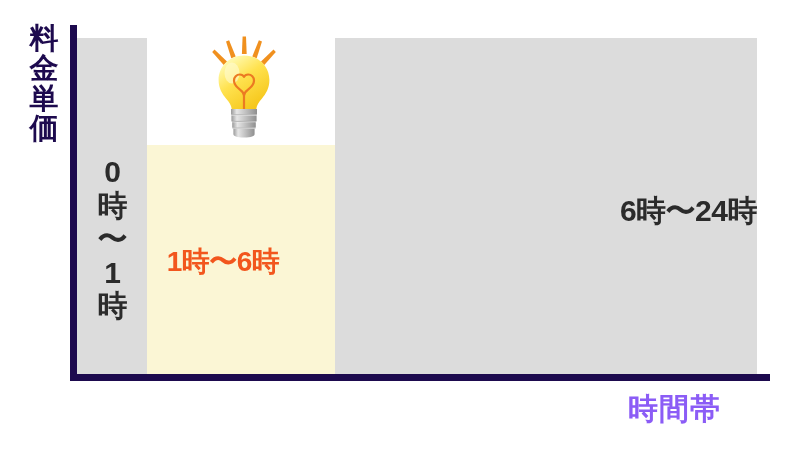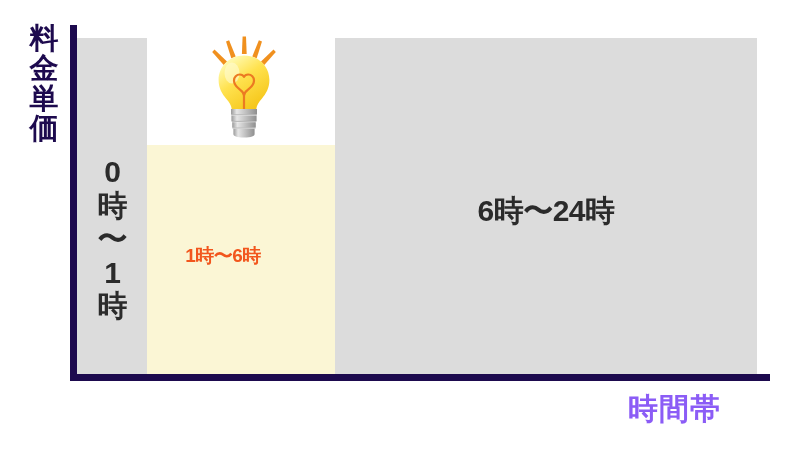--- a/index.html
+++ b/index.html
@@ -106,31 +106,32 @@
     width: 70px;
     font-size: 30px;
     line-height: 1.12;
     color: #2b2b2b;
     letter-spacing: -1px;
   }
   .label-discount {
     left: 147px;
     top: 243px;
     width: 152px;
-    font-size: 19px;
+    font-size: 28px;
     color: #f2561d;
     letter-spacing: -0.5px;
   }
   .label-day {
     left: 335px;
     top: 191px;
     width: 422px;
     font-size: 30px;
     color: #2b2b2b;
     letter-spacing: -0.5px;
+    text-align: right;
   }
 
   
   .bulb-icon {
     position: absolute;
     left: 198px;
     top: 33px;
     width: 92px;
     height: 108px;
   }

